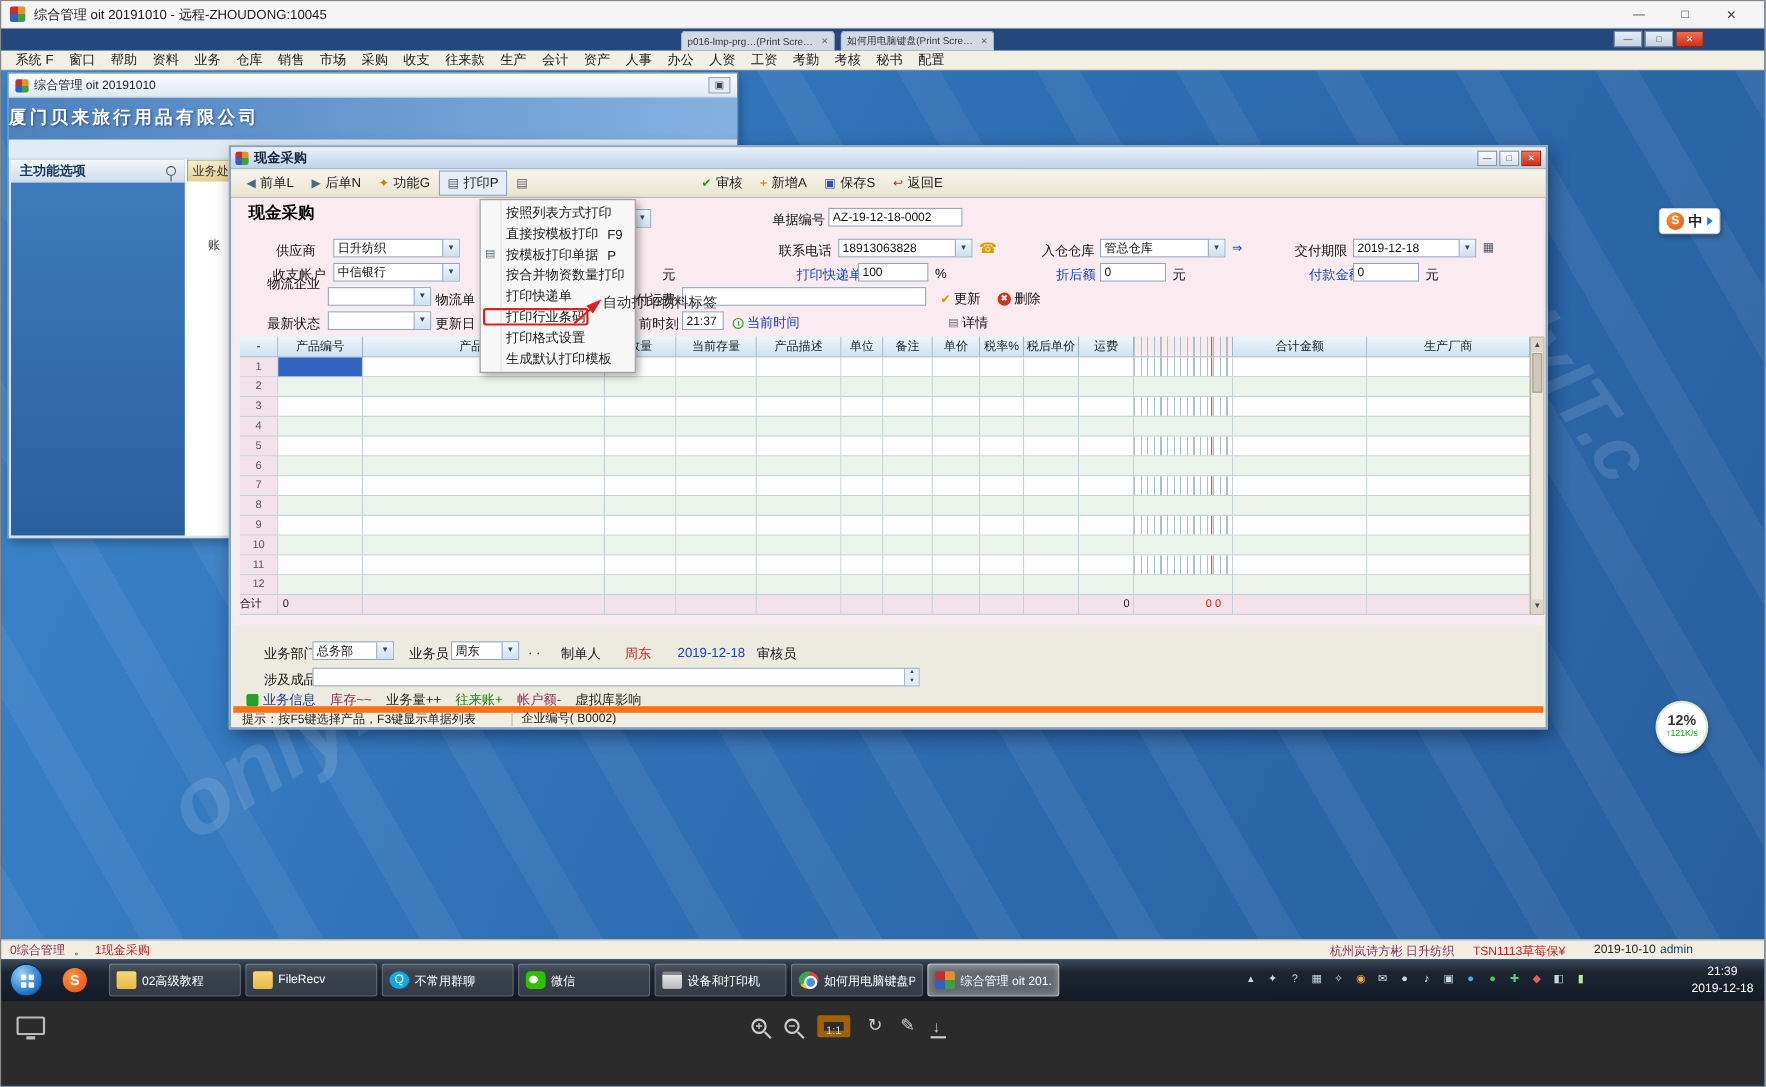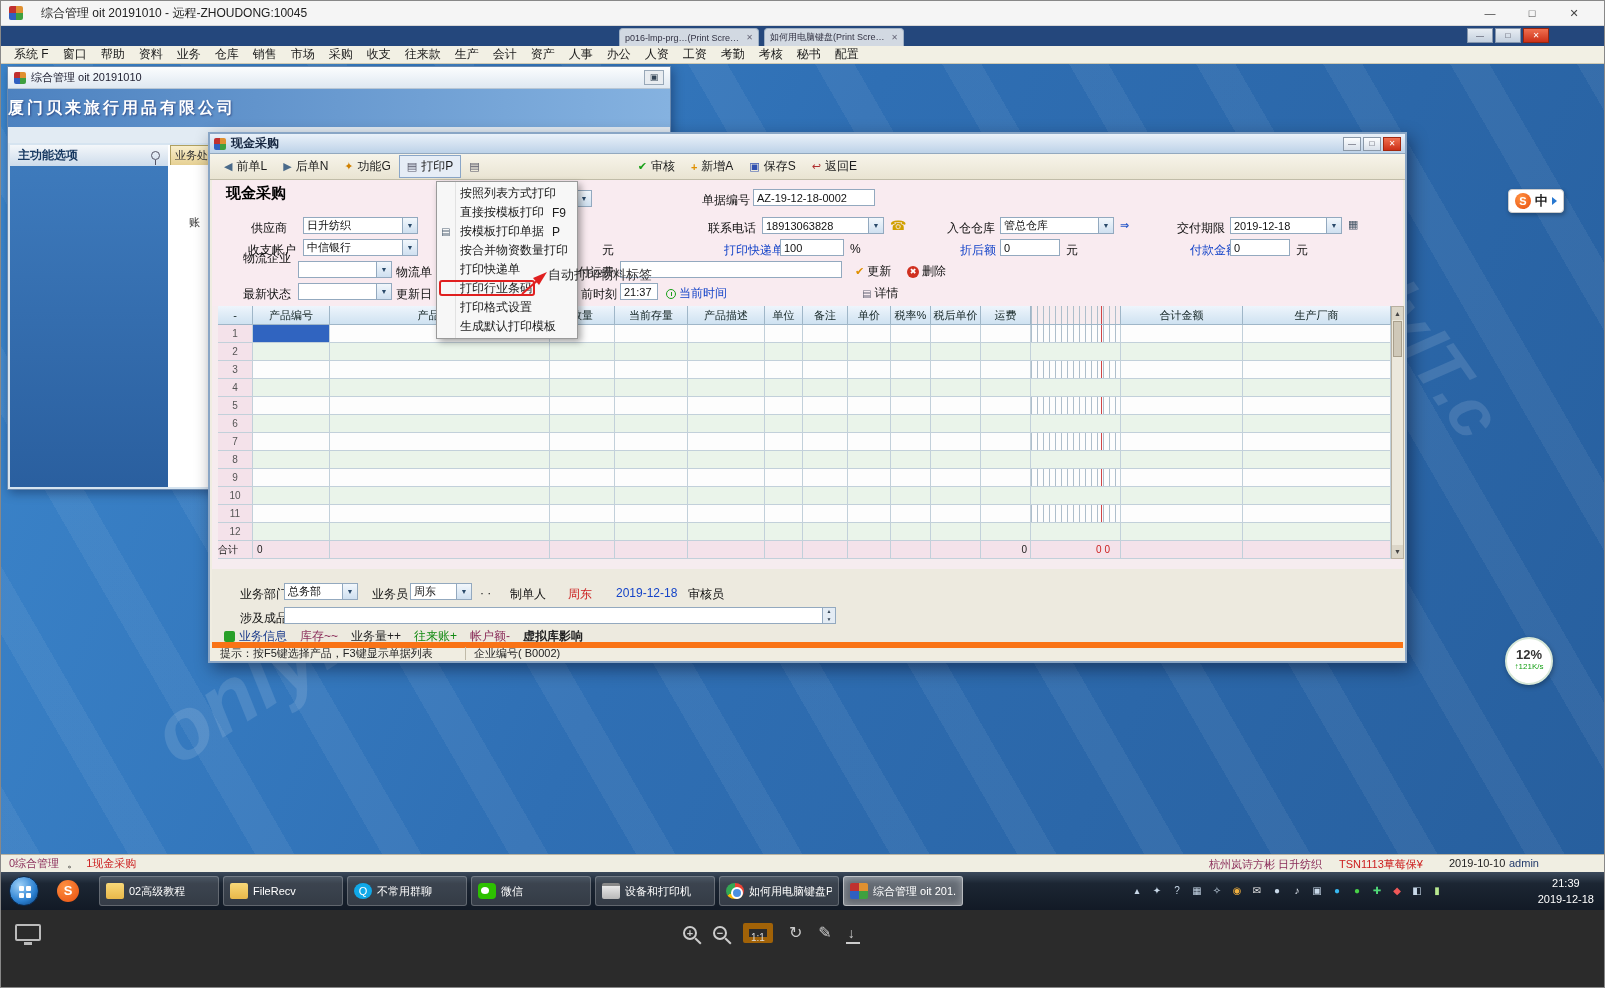--- a/index.html
+++ b/index.html
@@ -1,20 +1,20 @@
 <!DOCTYPE html>
 <html><head>
 <meta charset="utf-8">
 <style>
   html,body{margin:0;padding:0;}
   .screen{position:relative;width:1605px;height:988px;font-family:"Liberation Sans","DejaVu Sans",sans-serif;overflow:hidden;background:#2f6fb4;border:1px solid #888;box-sizing:border-box;}
   .screen *{box-sizing:border-box;}
 
   
-  .outer-titlebar{position:absolute;left:0;top:0;width:100%;height:25px;background:#f5f5f5;border-bottom:1px solid #d8d8d8;display:flex;align-items:center;padding:0 8px;gap:18px;}
+  .outer-titlebar{position:absolute;left:0;top:0;width:100%;height:25px;background:#f5f5f5;border-bottom:1px solid #d8d8d8;display:flex;align-items:center;padding:0 8px;gap:8px;}
   .outer-title{font-size:12px;color:#222;}
   .outer-controls{margin-left:auto;display:flex;gap:26px;padding-right:14px;}
   .octl{font-size:11px;color:#444;width:16px;text-align:center;}
   .app-ico{width:14px;height:14px;border-radius:2px;background:conic-gradient(#e09030 0 90deg,#3fa03f 0 180deg,#3060c0 0 270deg,#c03030 0);flex:none;}
 
   
   .tabstrip{position:absolute;left:0;top:25px;width:100%;height:20px;background:#24477c;}
   #browser-tabs{position:absolute;left:618px;top:2px;display:flex;gap:5px;}
   .btab{width:140px;height:18px;background:#d2d9e2;border-radius:4px 4px 0 0;border:1px solid #9fb0c4;border-bottom:none;display:flex;align-items:center;padding:0 5px;gap:4px;}
   .btab-label{font-size:9px;color:#334;white-space:nowrap;overflow:hidden;flex:1;}
@@ -724,21 +724,21 @@
           <span class="flink">
             <span style="color: rgb(34, 34, 34);">业务量++</span>
           </span>
           <span class="flink">
             <span style="color: rgb(18, 138, 18);">往来账+</span>
           </span>
           <span class="flink">
             <span style="color: rgb(139, 46, 90);">帐户额-</span>
           </span>
           <span class="flink">
-            <span style="color: rgb(34, 34, 34); font-weight: bold;">虚拟库影响</span>
+            <span style="color: rgb(34, 34, 34);">虚拟库影响</span>
           </span>
         </div>
 
       <div class="dlg-status">
         <span class="hint">提示：按F5键选择产品，F3键显示单据列表</span>
         <span class="cno">企业编号( B0002)</span>
       </div>
     </div>
 
     <div class="ime">

